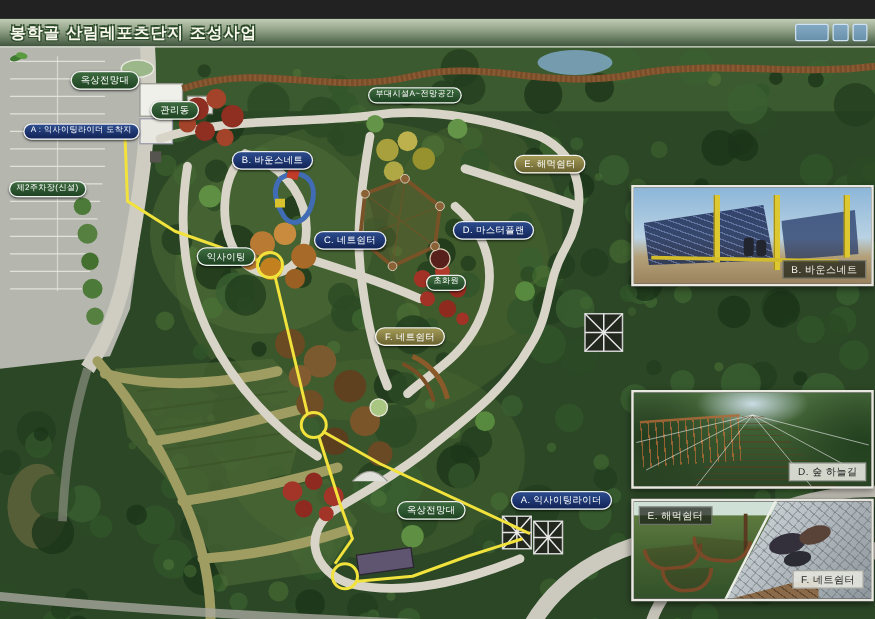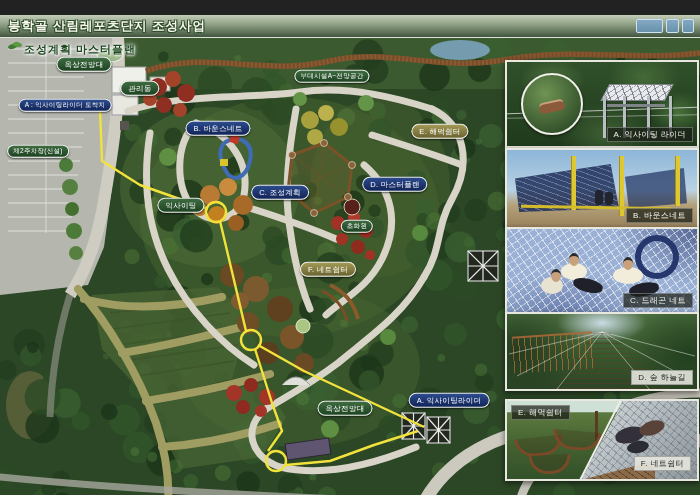--- a/index.html
+++ b/index.html
@@ -139,21 +139,20 @@
   <div class="header">
     <div class="title">봉학골 산림레포츠단지 조성사업</div>
     <div class="logo">
       <i class="a"></i>
         <i class="b"></i>
         <i class="c"></i>
     </div>
   </div>
 
   <span class="sprout"></span>
-  <div class="subtitle">조성계획 마스터플랜</div>
 
   <svg viewBox="0 0 700 473" width="700" height="473" style="position:absolute;left:0;top:22px;">
     <rect x="0" y="0" width="700" height="473" fill="#2c4726"></rect>
     <rect x="0" y="0" width="700" height="52" fill="#3c5a30"></rect>
 
     <g>
       <ellipse cx="290" cy="180" rx="150" ry="120" fill="#47632f" opacity=".55"></ellipse>
       <ellipse cx="210" cy="150" rx="90" ry="80" fill="#50703a" opacity=".5"></ellipse>
       <ellipse cx="380" cy="150" rx="70" ry="90" fill="#46622e" opacity=".5"></ellipse>
       <ellipse cx="300" cy="330" rx="120" ry="80" fill="#4a6632" opacity=".45"></ellipse>
@@ -594,74 +593,44 @@
       <path d="M258,308 L304,334 L424,390"></path>
     </g>
   </svg>
 
   <div class="pill green" style="left:84px;top:49px">옥상전망대</div>
   <div class="pill green" style="left:140px;top:73px">관리동</div>
   <div class="pill green small" style="left:332px;top:61px">부대시설A~전망공간</div>
   <div class="pill navy small" style="left:65px;top:90px">A : 익사이팅라이더 도착지</div>
   <div class="pill green small" style="left:38px;top:136px">제2주차장(신설)</div>
   <div class="pill navy" style="left:218px;top:113px">B. 바운스네트</div>
-  <div class="pill navy" style="left:280px;top:177px">C. 조성계획</div>
+  <div class="pill navy" style="left:280px;top:177px">C. 네트쉼터</div>
   <div class="pill green" style="left:181px;top:190px">익사이팅</div>
   <div class="pill khaki" style="left:440px;top:116px">E. 해먹쉼터</div>
   <div class="pill navy" style="left:395px;top:169px">D. 마스터플랜</div>
   <div class="pill green small" style="left:357px;top:211px">초화원</div>
   <div class="pill khaki" style="left:328px;top:254px">F. 네트쉼터</div>
   <div class="pill green" style="left:345px;top:393px">옥상전망대</div>
   <div class="pill navy" style="left:449px;top:385px">A. 익사이팅라이더</div>
 
-  <figure class="photo" style="top:45px;height:84px">
-    <div class="scene sa">
-      <i class="cable c1"></i>
-        <i class="cable c2"></i>
-      <span class="roof"></span>
-      <i class="post p1"></i>
-        <i class="post p2"></i>
-      <i class="post p3"></i>
-        <i class="post p4"></i>
-      <i class="deck"></i>
-      <span class="inset">
-          <i class="rider"></i>
-        </span>
-    </div>
-    <figcaption class="badge br">A. 익사이팅 라이더</figcaption>
-  </figure>
 
   <figure class="photo" style="top:133px;height:77px">
     <div class="scene sb">
       <i class="net1"></i>
         <i class="net2"></i>
       <i class="pole k1"></i>
         <i class="pole k2"></i>
         <i class="pole k3"></i>
       <i class="bar"></i>
       <i class="fig f1"></i>
         <i class="fig f2"></i>
     </div>
     <figcaption class="badge br">B. 바운스네트</figcaption>
   </figure>
 
-  <figure class="photo" style="top:212px;height:83px">
-    <div class="scene sc">
-      <i class="ring"></i>
-      <i class="shirt s1"></i>
-        <i class="shirt s2"></i>
-        <i class="shirt s3"></i>
-      <i class="head h1"></i>
-        <i class="head h2"></i>
-        <i class="head h3"></i>
-      <i class="pants g1"></i>
-        <i class="pants g2"></i>
-    </div>
-    <figcaption class="badge br">C. 드래곤 네트</figcaption>
-  </figure>
 
   <figure class="photo" style="top:297px;height:75px">
     <div class="scene sd">
       <i class="bridge"></i>
       <i class="fence"></i>
       <svg viewBox="0 0 190 75">
         <g stroke="rgba(240,240,240,.6)" stroke-width=".8">
           <path d="M95,18 L2,40 M95,18 L10,62 M95,18 L188,42 M95,18 L180,64 M95,18 L50,75 M95,18 L142,75" fill="none"></path>
         </g>
       </svg>

